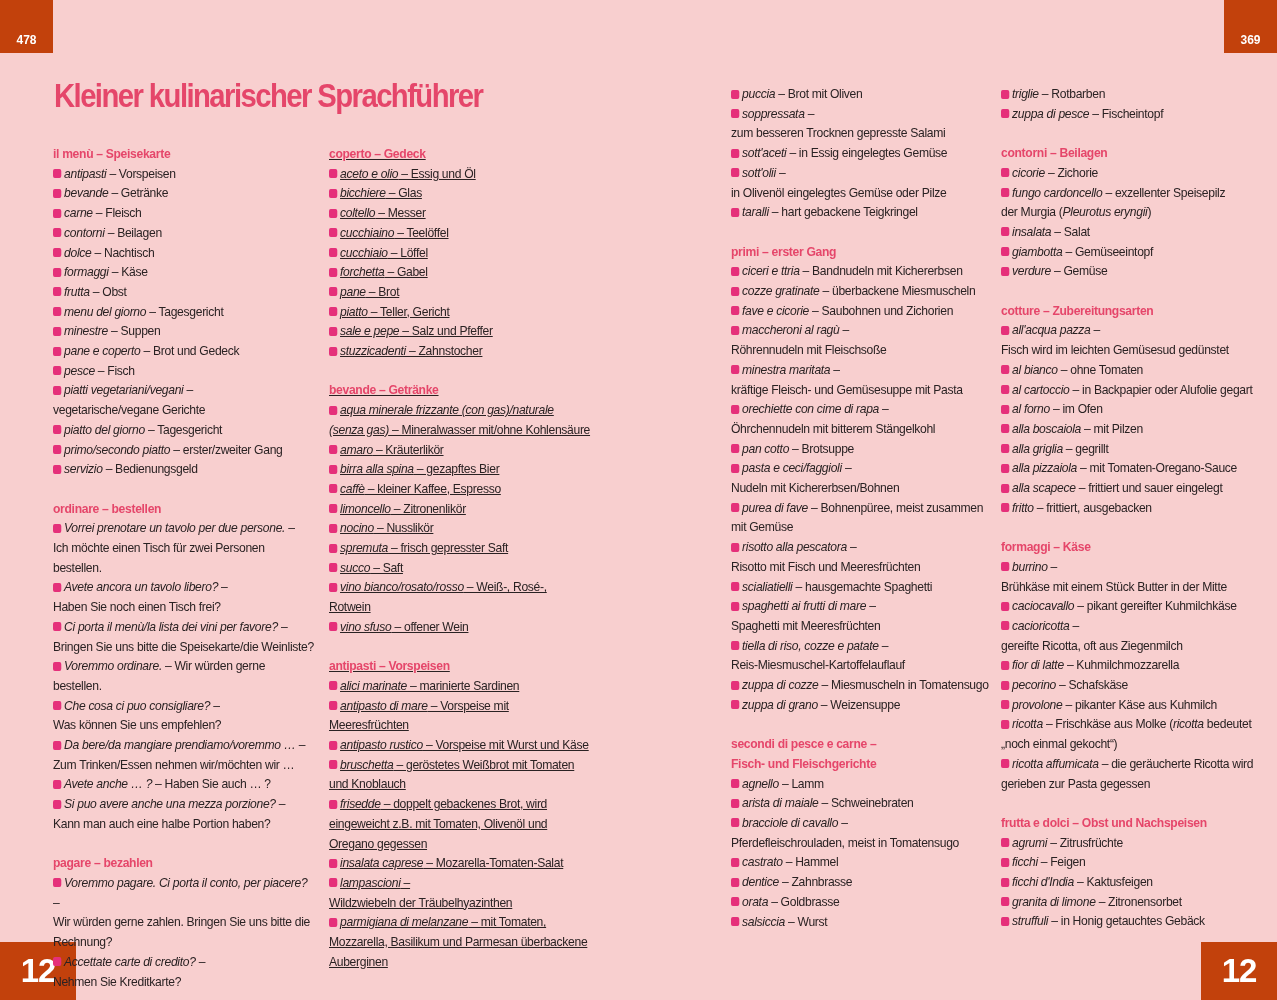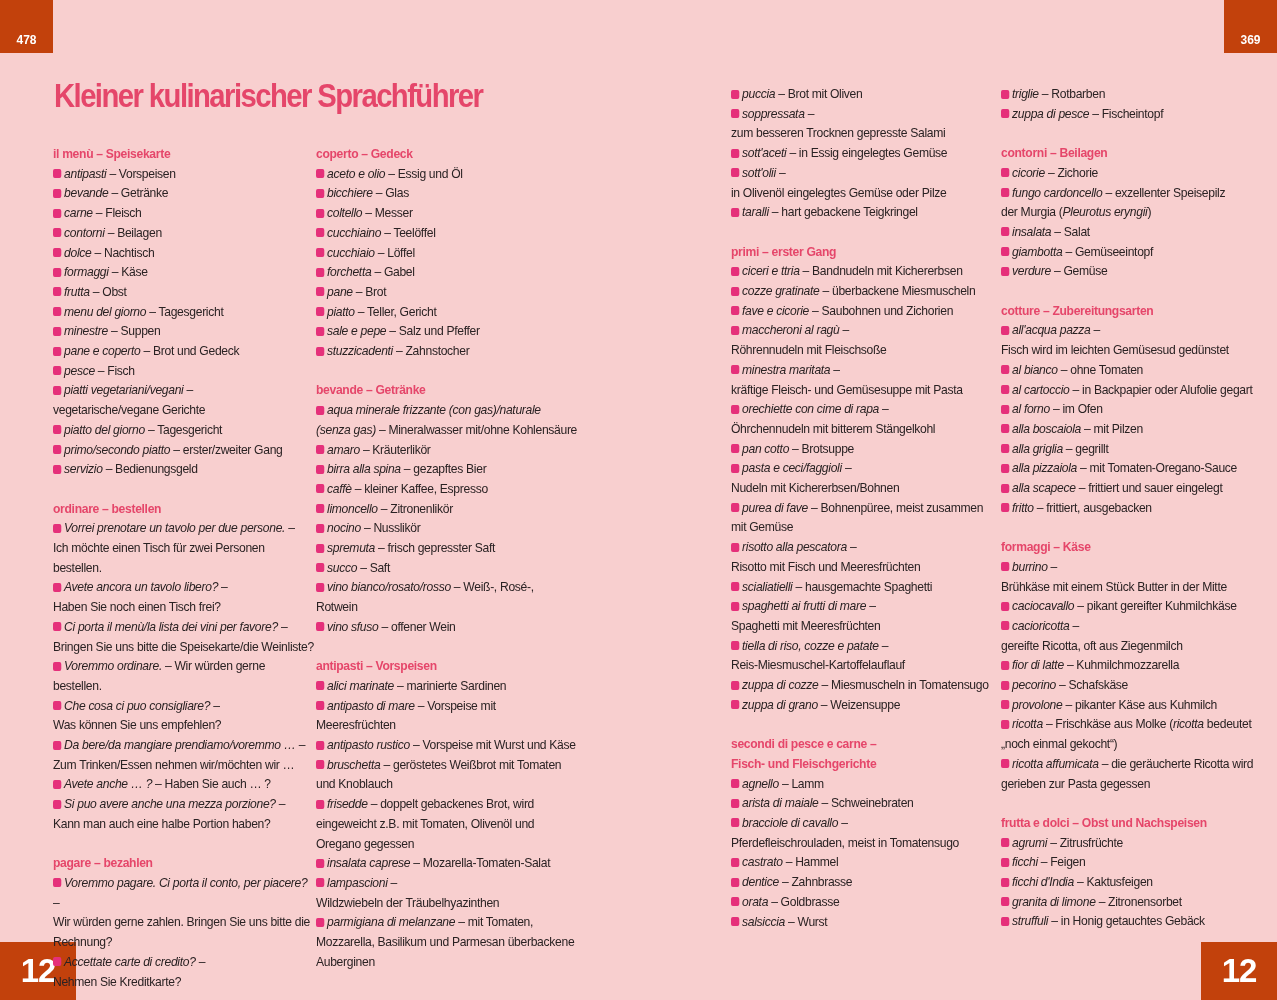--- a/index.html
+++ b/index.html
@@ -38,21 +38,21 @@
 
   .col {
     position: absolute;
     width: 262px;
     font-size: 13.2px;
     line-height: 19.7px;
     letter-spacing: -0.35px;
   }
   .col .inner { transform: scaleX(0.92); transform-origin: left top; width: 284px; }
   #col1 { left: 53px; top: 144px; }
-  #col2 { left: 316px; top: 144px; }
+  #col2 { left: 329px; top: 144px; text-decoration: underline; }
   #col3 { left: 691px; top: 84px; margin-left: 40px; }
   #col4 { left: 1001px; top: 84px; }
 
   .section { margin-bottom: 19.7px; }
   .section-title {
     color: #e5466a;
     font-weight: bold;
     display: block;
   }
   .entry { display: block; }

